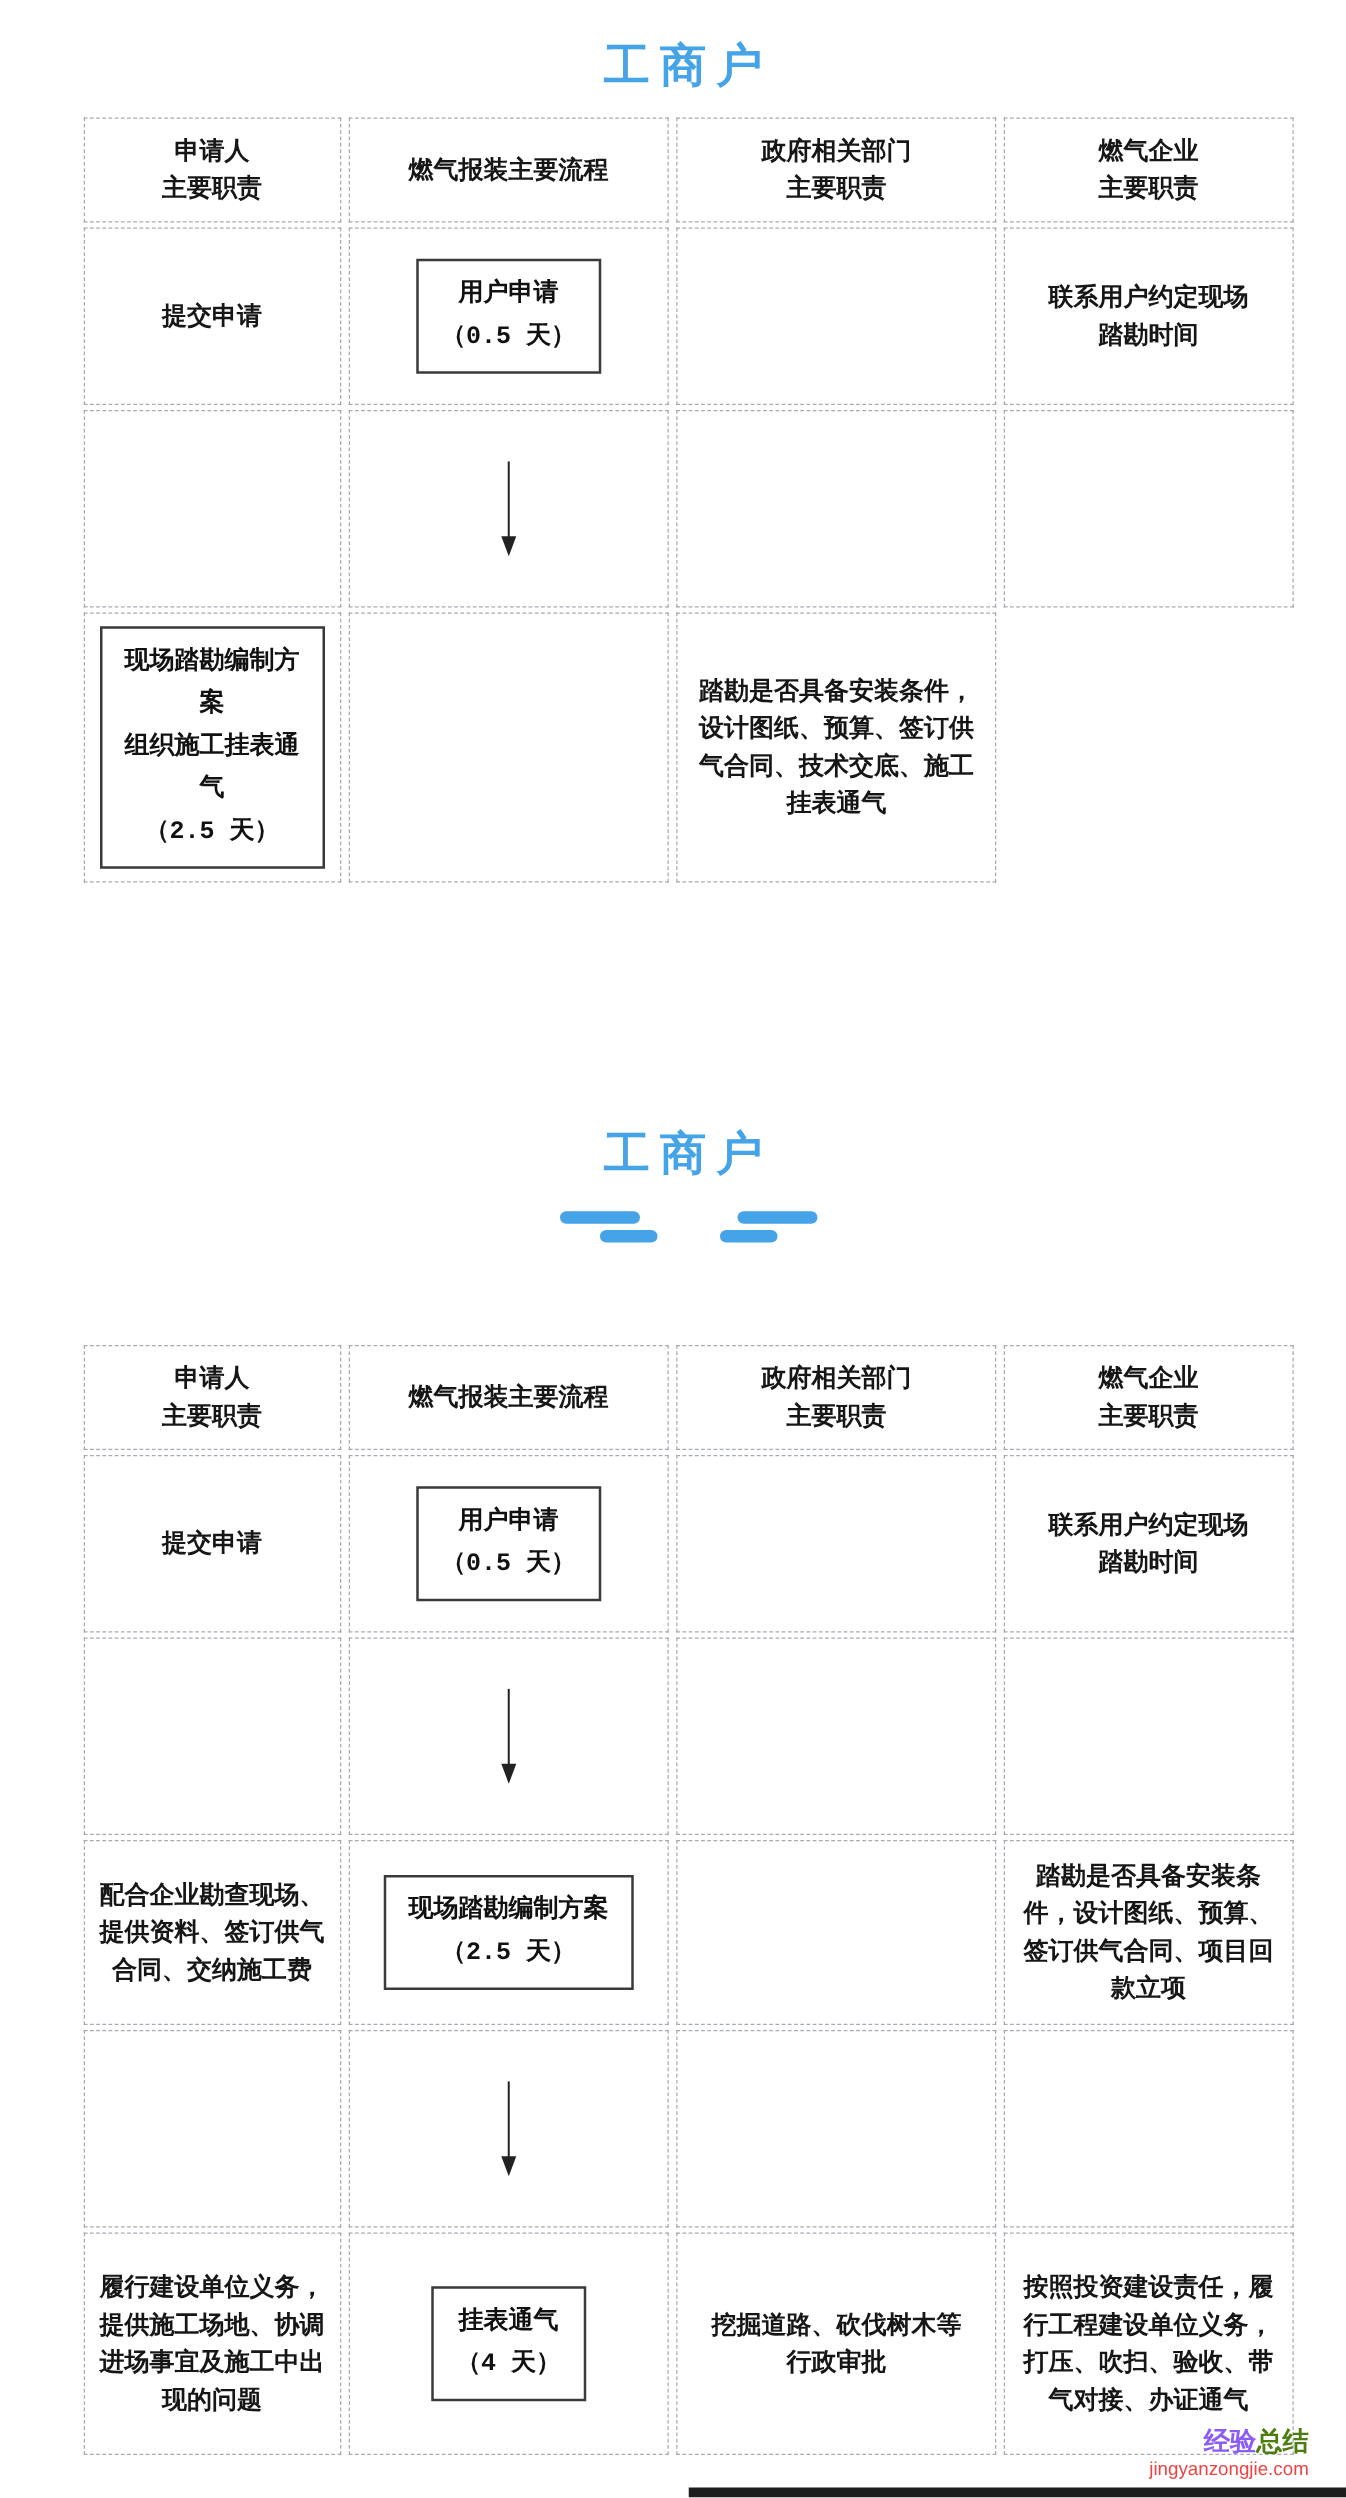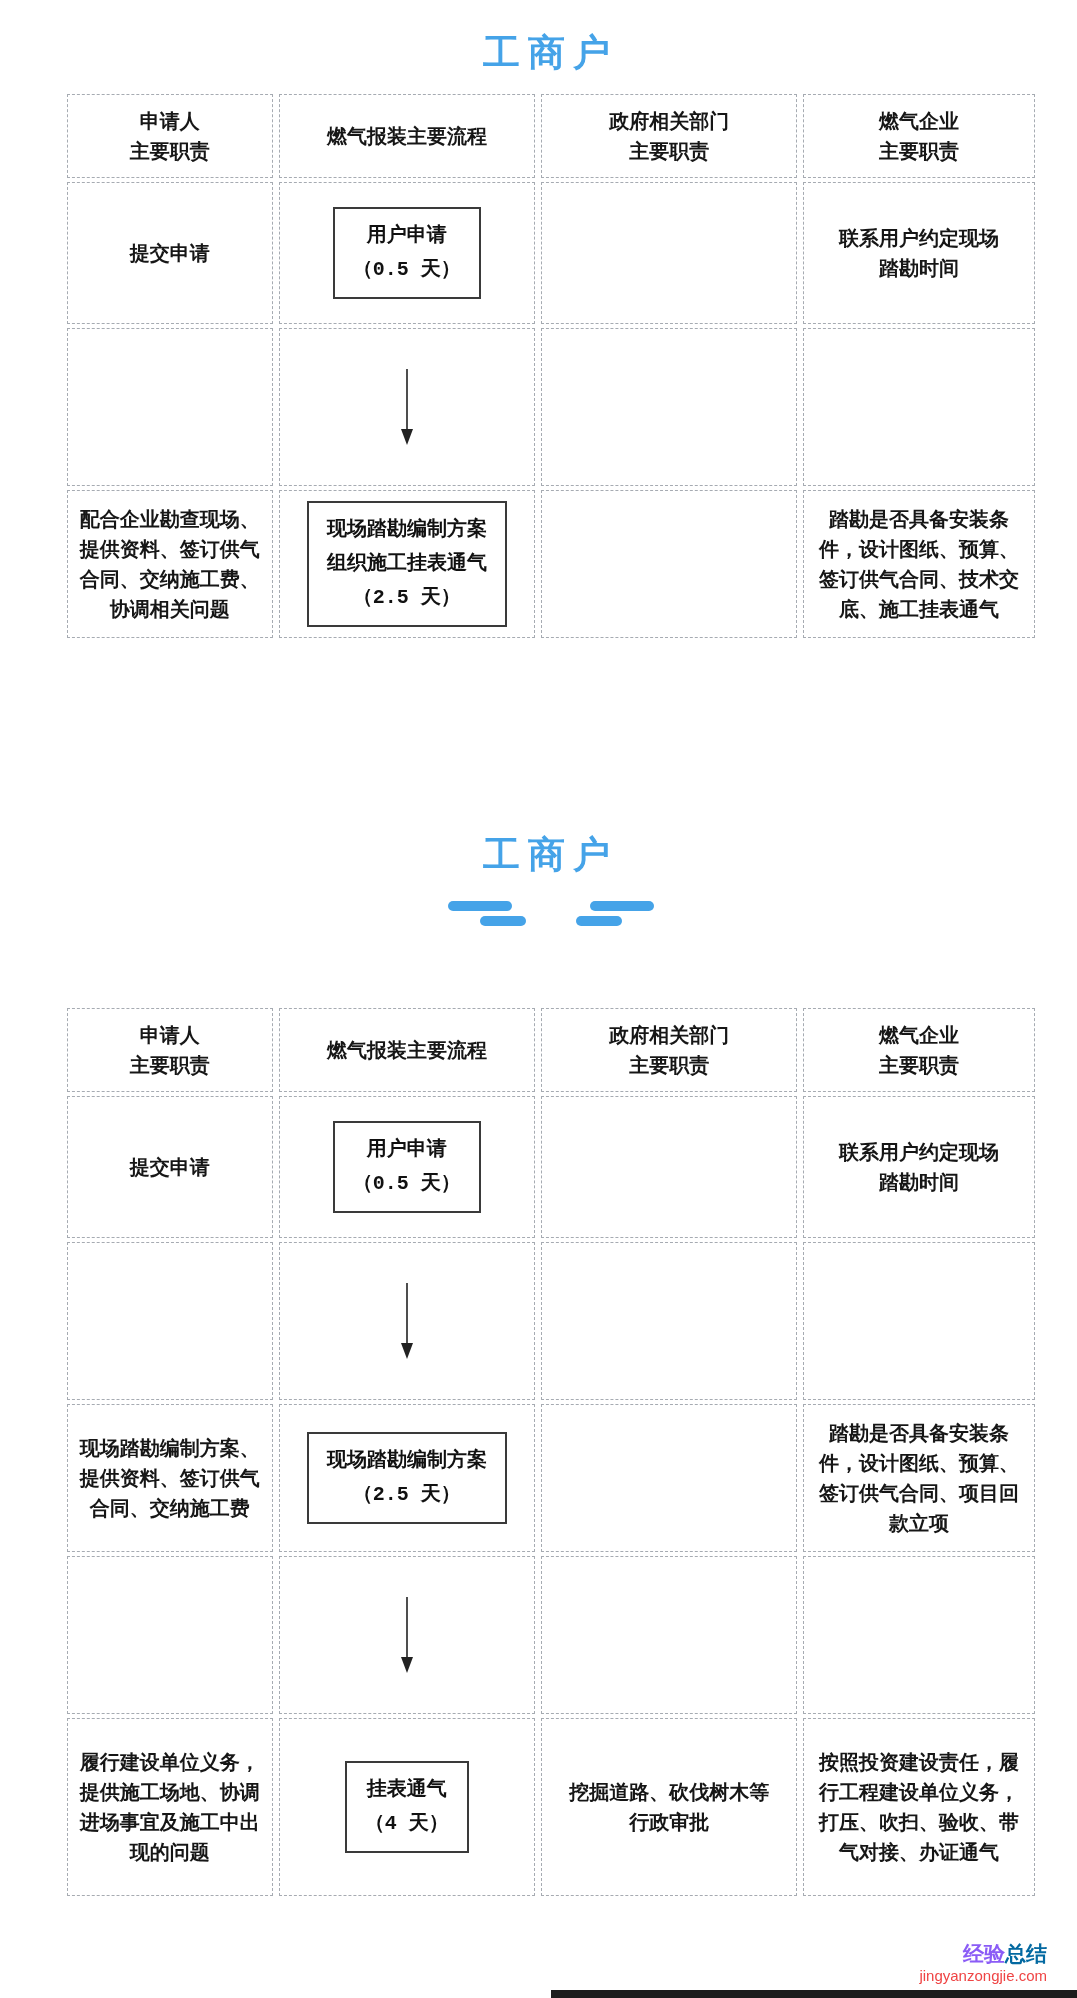--- a/index.html
+++ b/index.html
@@ -86,21 +86,21 @@
 
   
   .watermark {
     position:absolute;
     right:42px; bottom:12px;
     text-align:right;
     line-height:1.25;
   }
   .watermark .brand { font-size:21px; font-weight:700; }
   .watermark .brand .p1 { color:#8b5cf6; }
-  .watermark .brand .p2 { color:#0369a1; }
+  .watermark .brand .p2 { color:#4d7c0f; }
   .watermark .site { font-size:15px; color:#ef4444; font-weight:400; }
 
   .scrollbar-thumb {
     position:absolute;
     right:1px; top:1299px;
     width:6px; height:210px;
     background:#4a4a4a;
     border-radius:3px;
   }
   .bottom-bar {
@@ -149,21 +149,20 @@
               <line x1="8" y1="0" x2="8" y2="62" stroke="#222" stroke-width="1.6"></line>
               <polygon points="2,60 14,60 8,76" fill="#222"></polygon>
             </svg>
           </span>
         </div>
         <div class="cell"></div>
         <div class="cell"></div>
       </div>
 
       <div class="frow h-b">
-        <div class="cell">配合企业勘查现场、提供资料、签订供气合同、交纳施工费、协调相关问题</div>
         <div class="cell">
           <div class="pbox">现场踏勘编制方案
 组织施工挂表通气
 （2.5 天）</div>
         </div>
         <div class="cell"></div>
         <div class="cell">踏勘是否具备安装条件，设计图纸、预算、签订供气合同、技术交底、施工挂表通气</div>
       </div>
     </div>
   </div>
@@ -212,21 +211,21 @@
               <line x1="8" y1="0" x2="8" y2="62" stroke="#222" stroke-width="1.6"></line>
               <polygon points="2,60 14,60 8,76" fill="#222"></polygon>
             </svg>
           </span>
         </div>
         <div class="cell"></div>
         <div class="cell"></div>
       </div>
 
       <div class="frow h-b">
-        <div class="cell">现场踏勘编制方案、提供资料、签订供气合同、交纳施工费</div>
+        <div class="cell">配合企业勘查现场、提供资料、签订供气合同、交纳施工费</div>
         <div class="cell">
           <div class="pbox">现场踏勘编制方案
 （2.5 天）</div>
         </div>
         <div class="cell"></div>
         <div class="cell">踏勘是否具备安装条件，设计图纸、预算、签订供气合同、项目回款立项</div>
       </div>
 
       <div class="frow h-arrow">
         <div class="cell"></div>

